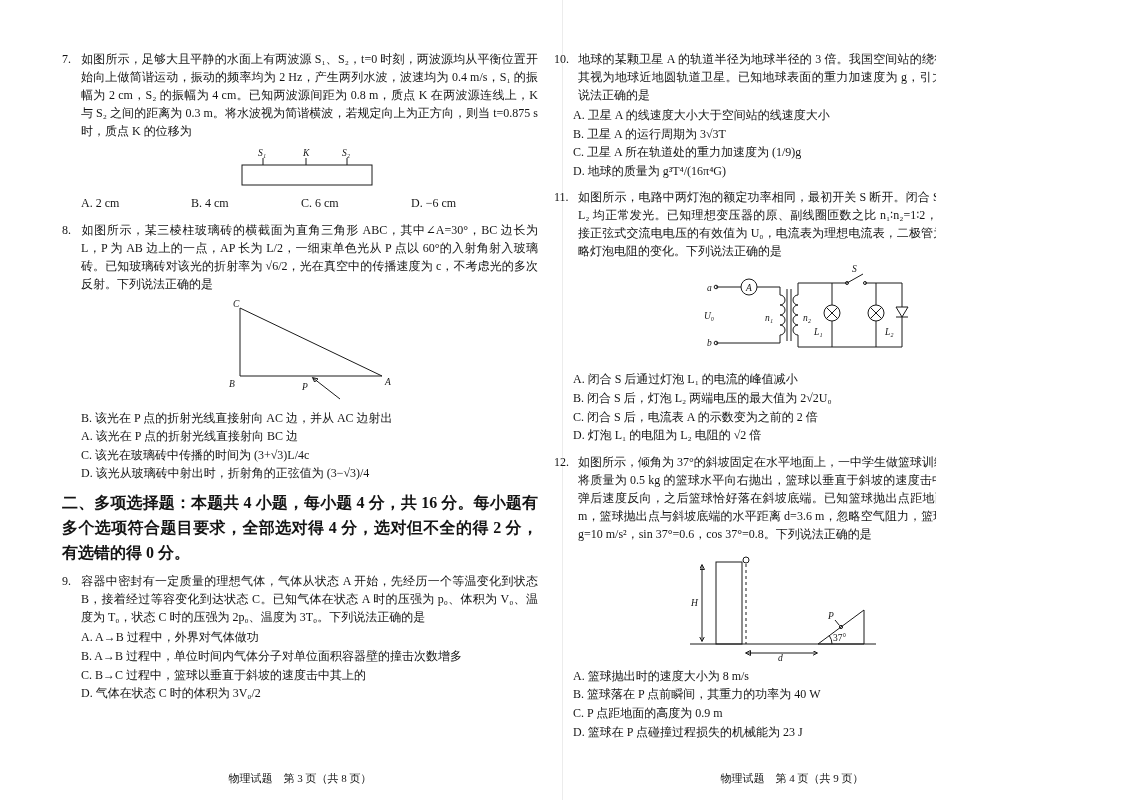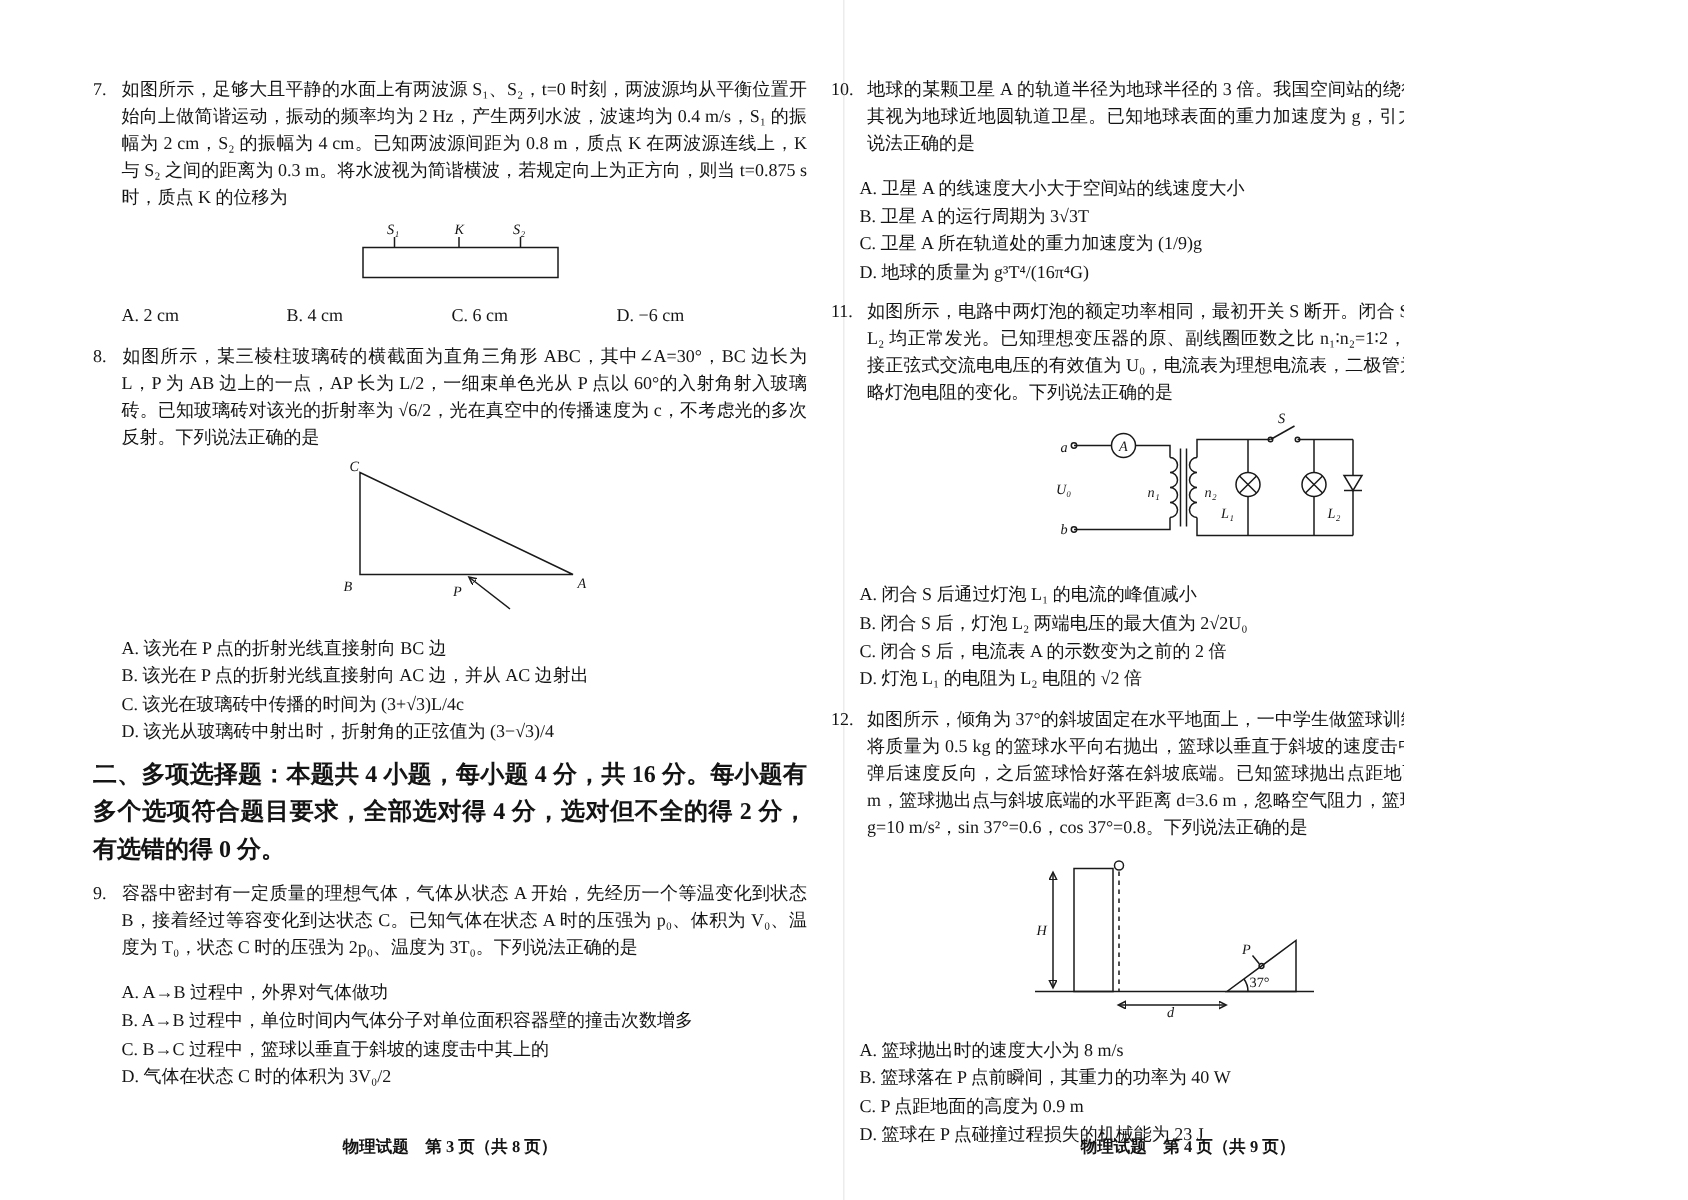--- a/index.html
+++ b/index.html
@@ -18,21 +18,21 @@
 
   .question { margin-bottom:8px; }
   .stem {
     font-size:12px; line-height:1.5; text-align:justify;
     padding-left:19px; text-indent:-19px;
   }
   .q2 .stem { padding-left:24px; text-indent:-24px; }
   .qnum { display:inline-block; width:19px; text-indent:0; }
   .q2 .qnum { width:24px; }
 
-  .options { margin-top:12px; }
+  .options { margin-top:2px; }
   .opt { display:block; font-size:12px; line-height:1.55; padding-left:19px; text-align:justify; }
   .options-row { display:flex; padding-left:19px; }
   .options-row .opt { width:110px; padding-left:0; }
 
   .section-title {
     font-size:16px; line-height:1.55; font-weight:bold; text-align:justify;
     margin:6px 0 7px 0;
   }
 
   .fig { margin:5px 0 5px 0; }
@@ -40,21 +40,21 @@
   .fig-q8  { margin-left:160px; }
   .fig-q11 { margin-left:148px; }
   .fig-q12 { margin-left:132px; }
 
   svg { display:block; overflow:visible; }
   svg line, svg polyline, svg polygon, svg path, svg circle, svg rect { stroke:#1a1a1a; stroke-width:1; fill:none; }
   svg text { font-family:"Liberation Serif","DejaVu Serif",serif; font-size:9.5px; fill:#141414; stroke:none; }
   svg text.it { font-style:italic; }
 
   .footer {
-    position:absolute; bottom:28px; font-size:11px; font-weight:bold; text-align:center;
+    position:absolute; bottom:14px; font-size:11px; font-weight:normal; text-align:center;
   }
   .page-left  .footer { left:62px; width:476px; }
   .page-right .footer { left:16px; width:476px; }
 </style>
 </head>
 <body>
 
 <div class="sheet">
   <div class="seam"></div>
 
@@ -96,22 +96,22 @@
           <svg width="180" height="106" viewBox="0 0 180 106">
             <polygon points="18,10 18,78 160,78"></polygon>
             <text class="it" x="11" y="9">C</text>
             <text class="it" x="7" y="89">B</text>
             <text class="it" x="163" y="87">A</text>
             <text class="it" x="80" y="92">P</text>
             <line x1="118" y1="101" x2="91" y2="80" marker-end="url(#ah)"></line>
           </svg>
         </div>
         <div class="options">
+          <span class="opt">B. 该光在 P 点的折射光线直接射向 AC 边，并从 AC 边射出</span>
           <span class="opt">A. 该光在 P 点的折射光线直接射向 BC 边</span>
-          <span class="opt">B. 该光在 P 点的折射光线直接射向 AC 边，并从 AC 边射出</span>
           <span class="opt">C. 该光在玻璃砖中传播的时间为 (3+√3)L/4c</span>
           <span class="opt">D. 该光从玻璃砖中射出时，折射角的正弦值为 (3−√3)/4</span>
         </div>
       </div>
 
       <p class="section-title">二、多项选择题：本题共 4 小题，每小题 4 分，共 16 分。每小题有多个选项符合题目要求，全部选对得 4 分，选对但不全的得 2 分，有选错的得 0 分。</p>
 
       <div class="question">
         <p class="stem"><span class="qnum">9.</span><span>容器中密封有一定质量的理想气体，气体从状态 A 开始，先经历一个等温变化到状态 B，接着经过等容变化到达状态 C。已知气体在状态 A 时的压强为 p₀、体积为 V₀、温度为 T₀，状态 C 时的压强为 2p₀、温度为 3T₀。下列说法正确的是</span></p>
         <div class="options">

